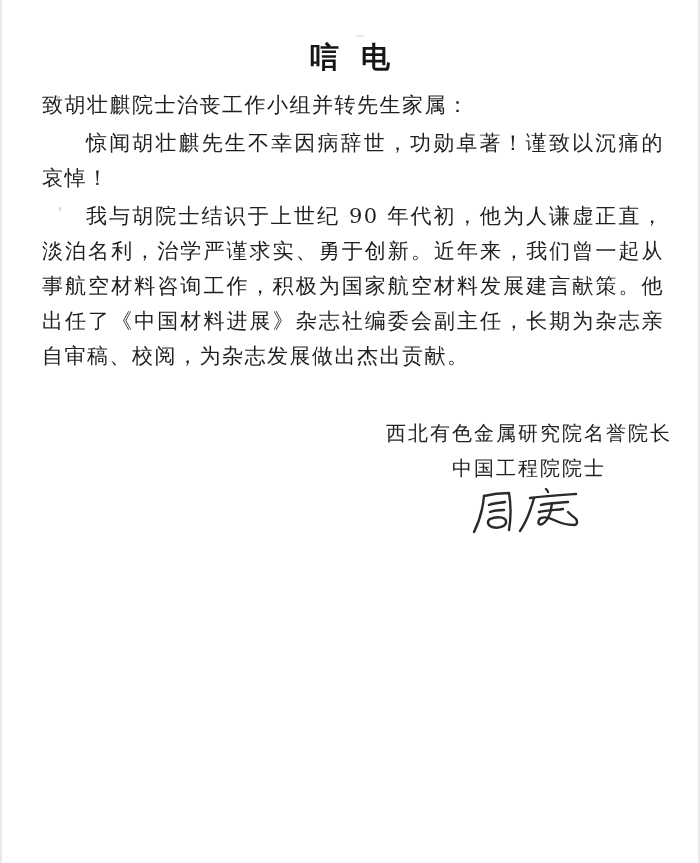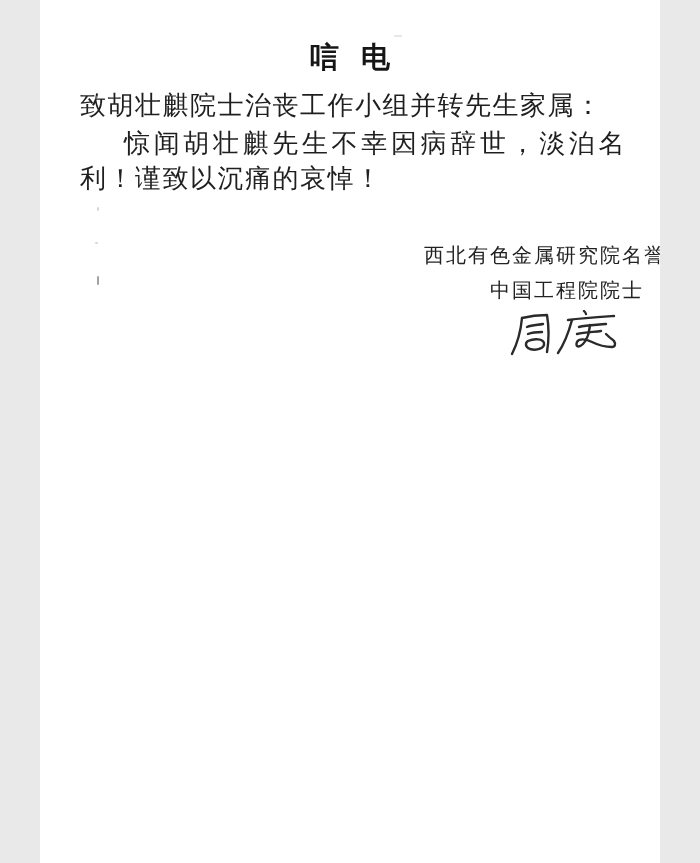--- a/index.html
+++ b/index.html
@@ -1,37 +1,37 @@
 <!DOCTYPE html>
 <html><head>
 <meta charset="utf-8">
 <style>
   html, body { margin:0; padding:0; background:#e9e9e9; }
   .page {
-    width:620px; height:863px;
+    width:696px; height:863px;
     margin:0 auto;
     background:#ffffff;
     position:relative;
     overflow:hidden;
     color:#1f1f1f;
     font-family:"DejaVu Serif", "Liberation Serif", serif;
   }
   .content { padding:40px 34px 0 40px; }
   .title {
     font-family:"DejaVu Sans", "Liberation Sans", sans-serif;
     font-weight:700;
     font-size:29px;
     line-height:34px;
     text-align:center;
     letter-spacing:6px;
     margin:0 0 14px 0;
     color:#161616;
   }
   .salutation, .para {
-    font-size:26px;
+    font-size:21px;
     line-height:35px;
     margin:0 0 3px 0;
     text-align:justify;
     letter-spacing:1.5px;
   }
   .para { text-indent:44px; }
   .sig-block {
     margin-top:42px;
     margin-left:337px;
     width:300px;
@@ -79,23 +79,24 @@
   <span class="speck s3"></span>
   <span class="speck s4"></span>
   <span class="speck s5"></span>
 
   <div class="content">
 
     <h1 class="title">唁 电</h1>
 
     <p class="salutation">致胡壮麒院士治丧工作小组并转先生家属：</p>
 
-    <p class="para">惊闻胡壮麒先生不幸因病辞世，淡泊名利！谨致以沉痛的哀悼！</p>
+    <p class="para">惊闻胡壮麒先生不幸因病辞世，功勋卓著！谨致以沉痛的哀悼！</p>
 
 
+    <p class="para">我与胡院士结识于上世纪 90 年代初，他为人谦虚正直，淡泊名利，治学严谨求实、勇于创新。近年来，我们曾一起从事航空材料咨询工作，积极为国家航空材料发展建言献策。他出任了《中国材料进展》杂志社编委会副主任，长期为杂志亲自审稿、校阅，为杂志发展做出杰出贡献。</p>
 
 
 
 
     <div class="sig-block">
 
       <p class="sig-line">西北有色金属研究院名誉院长</p>
 
       <p class="sig-line">中国工程院院士</p>
 

